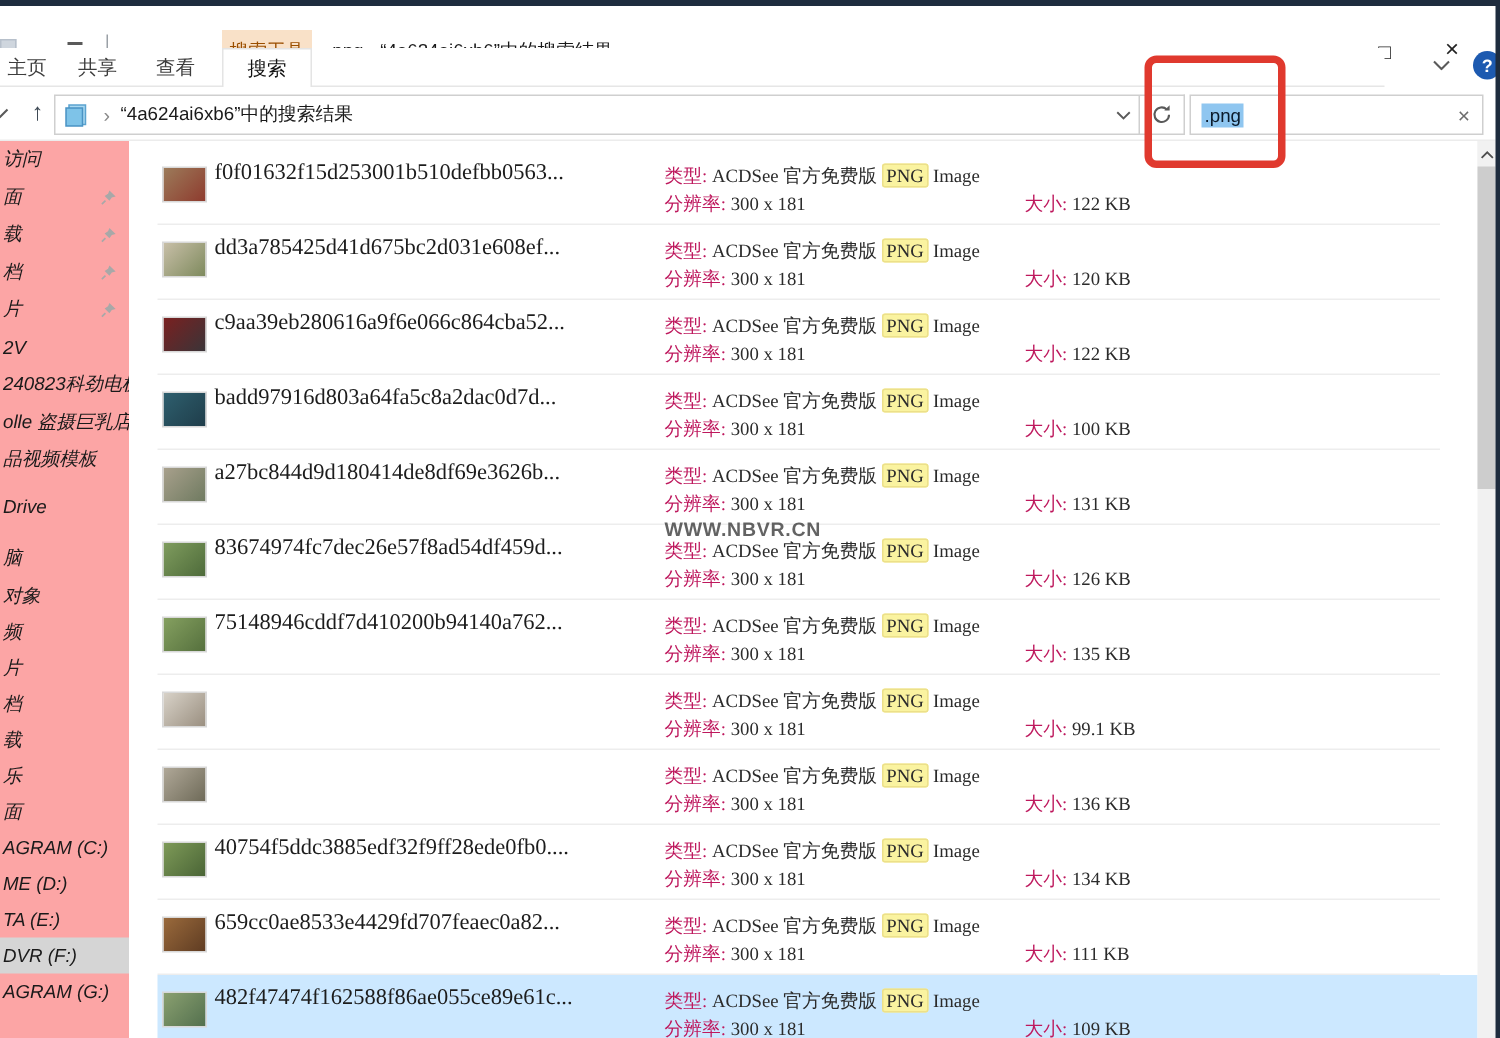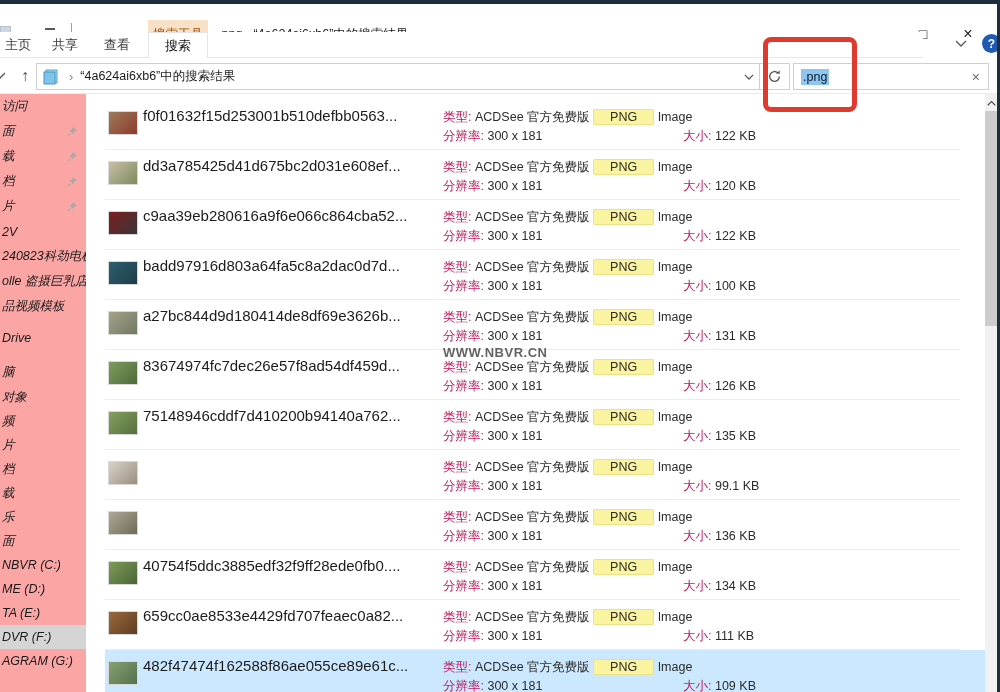--- a/index.html
+++ b/index.html
@@ -52,32 +52,32 @@
   .sidebar { position:absolute; left:0; top:94px; width:86px; height:598px; background:#fca5a5; overflow:hidden;font-style:italic; }
   .sb-item { position:relative; height:25px; display:flex; align-items:center; padding-left:2px; font-size:12.5px; color:#1a1a1a; white-space:nowrap; }
   .sb-item:nth-child(10) { margin-top:6px; }
   .sb-item:nth-child(11) { margin-top:10px; }
   .sb-item:nth-child(n+12) { height:24px; }
   .sb-item.selected { background:#d5d5d5; }
   .sb-pin { position:absolute; right:8px; top:7px; display:none; }
 
   
   .filelist { position:absolute; left:105px; top:100px; width:880px; }
-  .frow { position:relative; width:880px; height:50px; }
+  .frow { position:relative; width:880px; height:50px;font-family:Liberation Serif, serif; }
   .frow::after { content:""; position:absolute; left:0; bottom:0; width:855px; height:1px; background:#ededed; }
   .frow.selected { background:#cce8ff; }
   .frow.selected::after { background:#b8d9f5; }
   .thumb { position:absolute; left:3px; top:11px; width:30px; height:24px; border:1px solid #d8d8d8; }
   .fname { position:absolute; left:38px; top:7px; font-size:15px; color:#1c1c1c; white-space:nowrap; }
   .meta-type { position:absolute; left:338px; top:9px; font-size:12.5px; white-space:nowrap; }
   .meta-res  { position:absolute; left:338px; top:28px; font-size:12.5px; white-space:nowrap; }
   .meta-size { position:absolute; left:578px; top:28px; font-size:12.5px; white-space:nowrap; }
   .mlabel { color:#be185d;text-align:center; }
   .mval { color:#2b2b2b; }
-  .png-hl { background:#faf3a0; border:1px solid #ece08a; border-radius:2px; padding:0 16px; color:#2b2b2b;margin-top:12px; }
+  .png-hl { background:#faf3a0; border:1px solid #ece08a; border-radius:2px; padding:0 2px; color:#2b2b2b;margin-top:12px; }
 
   
   .scrollbar { position:absolute; left:985px; top:94px; width:12px; height:598px; background:#f1f1f1; }
   .sb-up { position:absolute; left:0; top:0; width:12px; height:17px; background:#f1f1f1; display:flex; align-items:center; justify-content:center; }
   .sb-thumb { position:absolute; left:0; top:17px; width:12px; height:215px; background:#cdcdcd; }
 
   
   .watermark { position:absolute; left:443px; top:345px; font-size:13px; font-weight:bold; color:rgba(60,60,60,.8); letter-spacing:.5px; }
   .red-annotation { position:absolute; left:763px; top:37px; width:94px; height:75px; border:5px solid #e0392e; border-radius:8px; pointer-events:none; }
 
@@ -246,21 +246,21 @@
     <span class="sb-label">乐</span>
 
   </div>
 
   <div class="sb-item">
     <span class="sb-label">面</span>
 
   </div>
 
   <div class="sb-item">
-    <span class="sb-label">NBVR (C:)</span>
+    <span class="sb-label">AGRAM (C:)</span>
 
   </div>
 
   <div class="sb-item">
     <span class="sb-label">ME (D:)</span>
 
   </div>
 
   <div class="sb-item">
     <span class="sb-label">TA (E:)</span>

